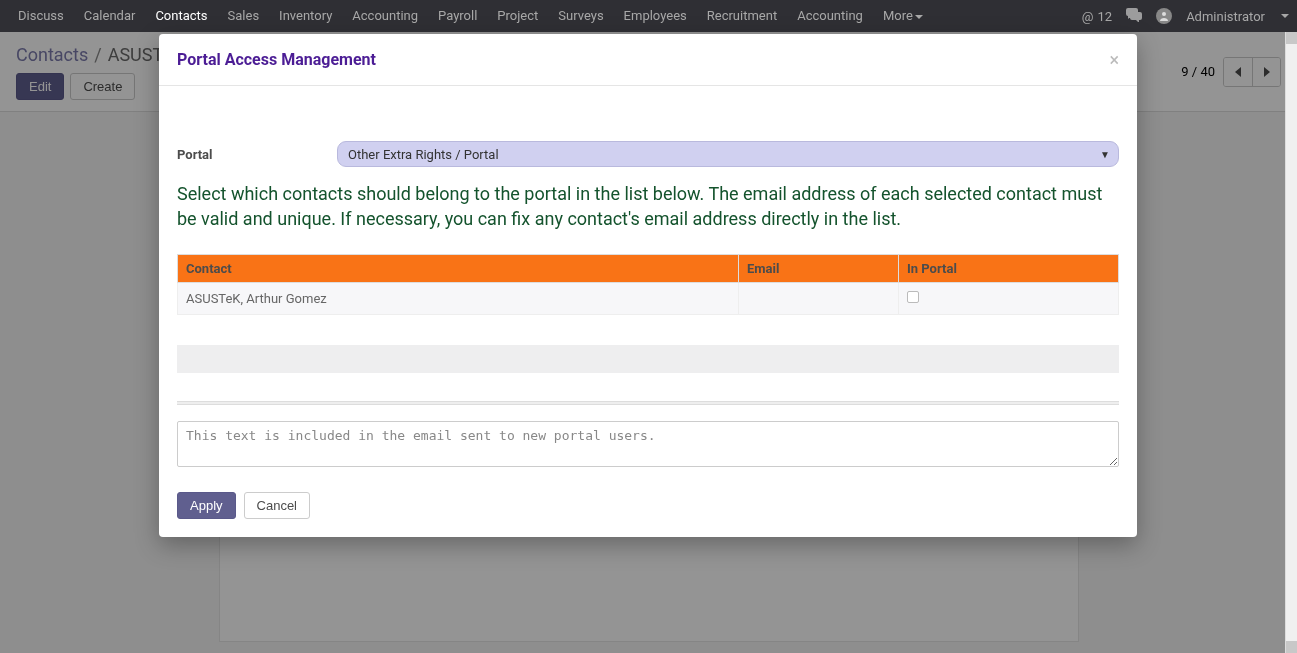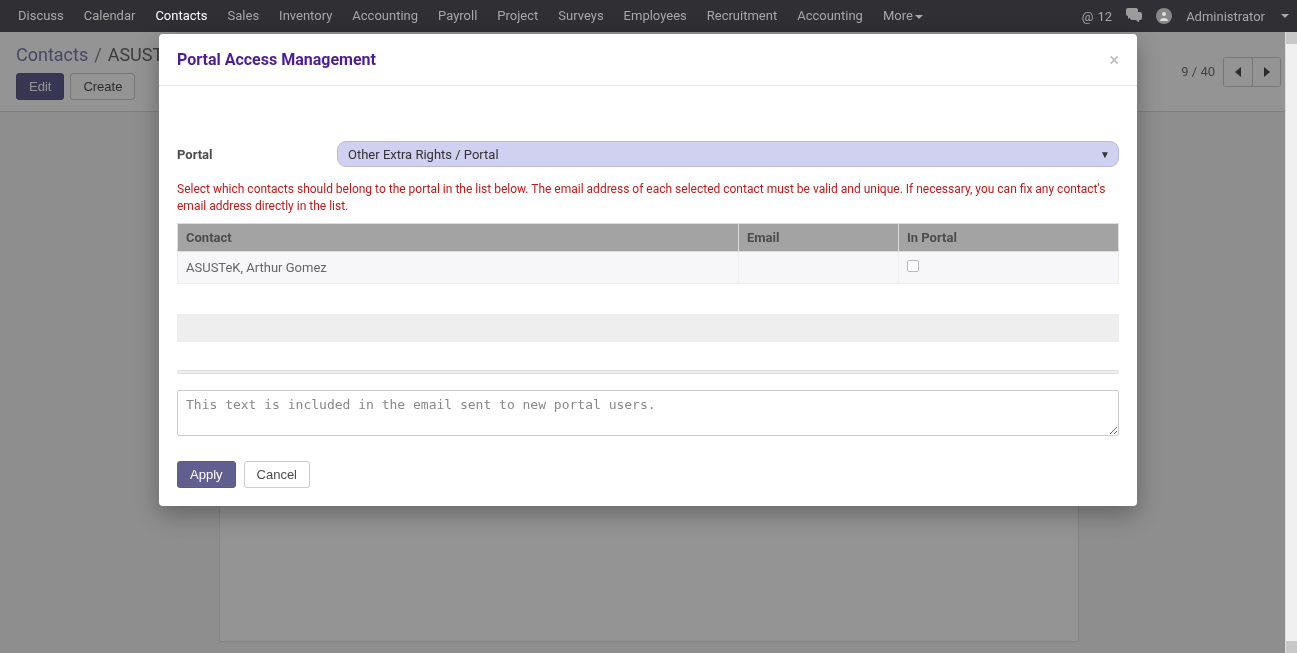--- a/index.html
+++ b/index.html
@@ -78,21 +78,21 @@
   border-radius: 3px;
   cursor: pointer;
   color: #4c4c4c;
 }
 .btn.primary {
   background: #605f8f;
   border-color: #5a598a;
   color: #fff;
 }
 .controlbar .spacer { flex: 1; }
-.pager { display: flex; align-items:center; gap: 8px; color: #737373; font-size: 13px;}
+.pager { display: flex; align-items:center; gap: 8px; color: #000000; font-size: 13px;}
 .pager-nav { display: flex; border: 1px solid #ccc; border-radius: 3px; overflow:hidden; }
 .pager-btn {
   width: 28px; height: 28px;
   background: #fff;
   display: flex; align-items:center; justify-content:center;
   cursor: pointer;
   color: #4c4c4c;
 }
 .pager-btn + .pager-btn { border-left: 1px solid #ccc; }
 .chev { display:inline-block; width:0; height:0; }
@@ -151,26 +151,26 @@
   height: 26px;
   display: flex; align-items: center;
   padding: 0 24px 0 10px;
   font-size: 13px;
   color: #333;
 }
 .select-wrap::after {
   content: "▼";
   position: absolute; right: 8px; font-size: 10px; color: #333;
 }
-.help-text { font-size: 12px; color: #b91c1c; line-height: 1.4; margin-bottom: 8px; }
+.help-text { font-size: 18px; color: #14532d; line-height: 1.4; margin-bottom: 23px; }
 
 
 .tbl { width: 100%; border-collapse: collapse; font-size: 13px; }
 .tbl thead th {
-  background: #a3a3a3;
+  background: #f97316;
   border: 1px solid #ddd;
   text-align: left;
   padding: 6px 8px;
   font-weight: bold;
   color: #4c4c4c;
 }
 .tbl tbody td {
   border: 1px solid #eee;
   padding: 8px;
   background: #f7f7f9;

